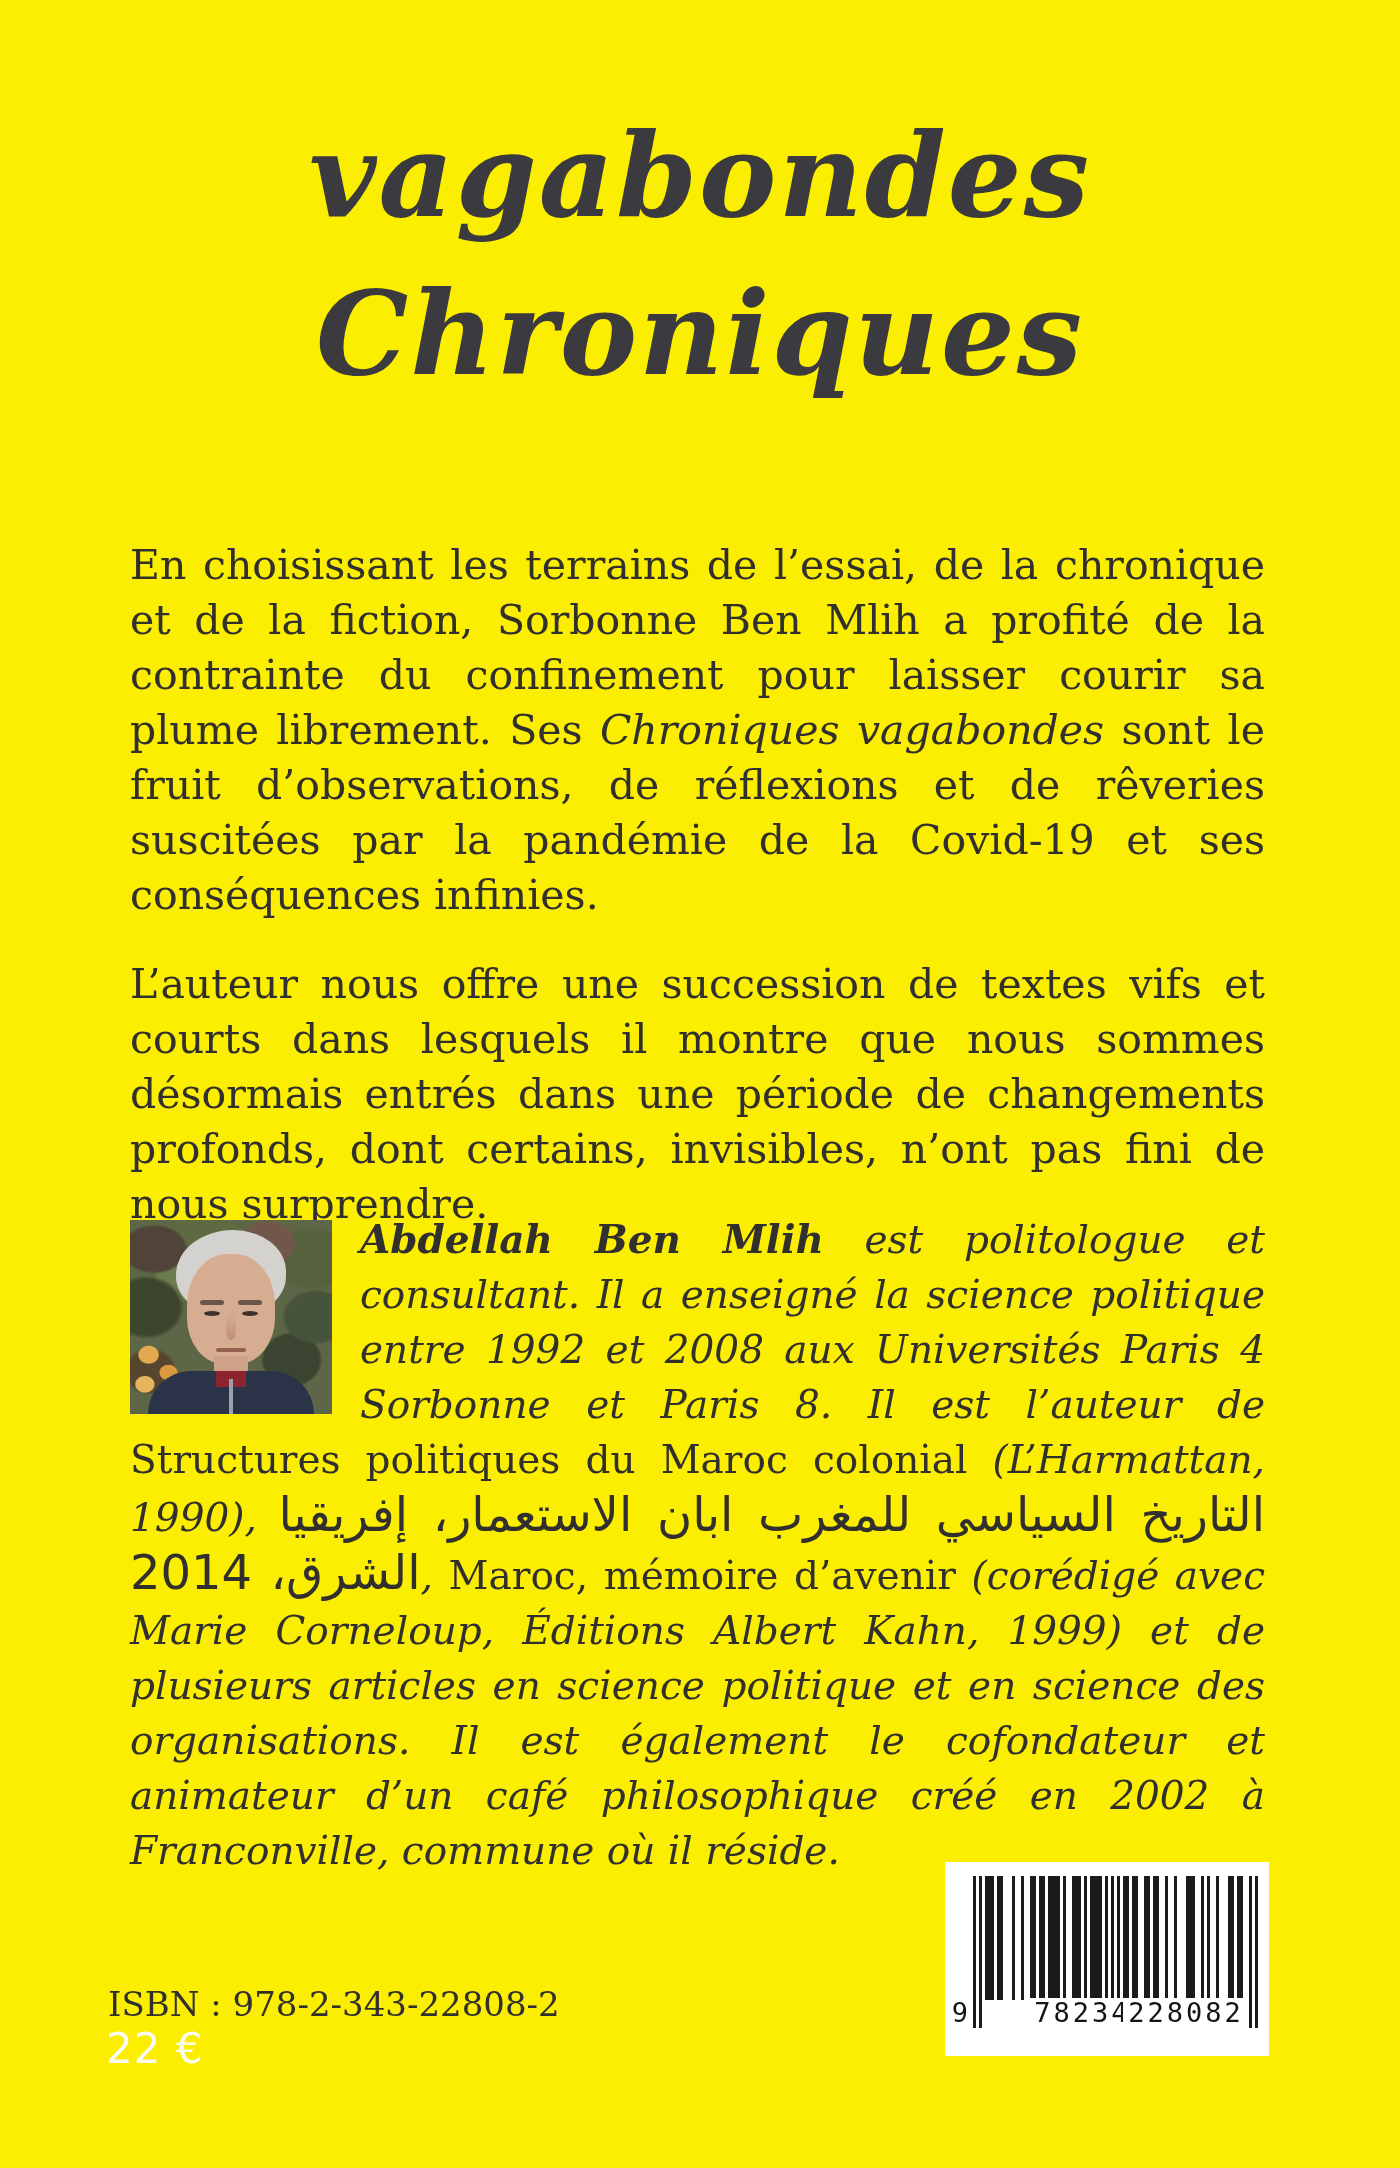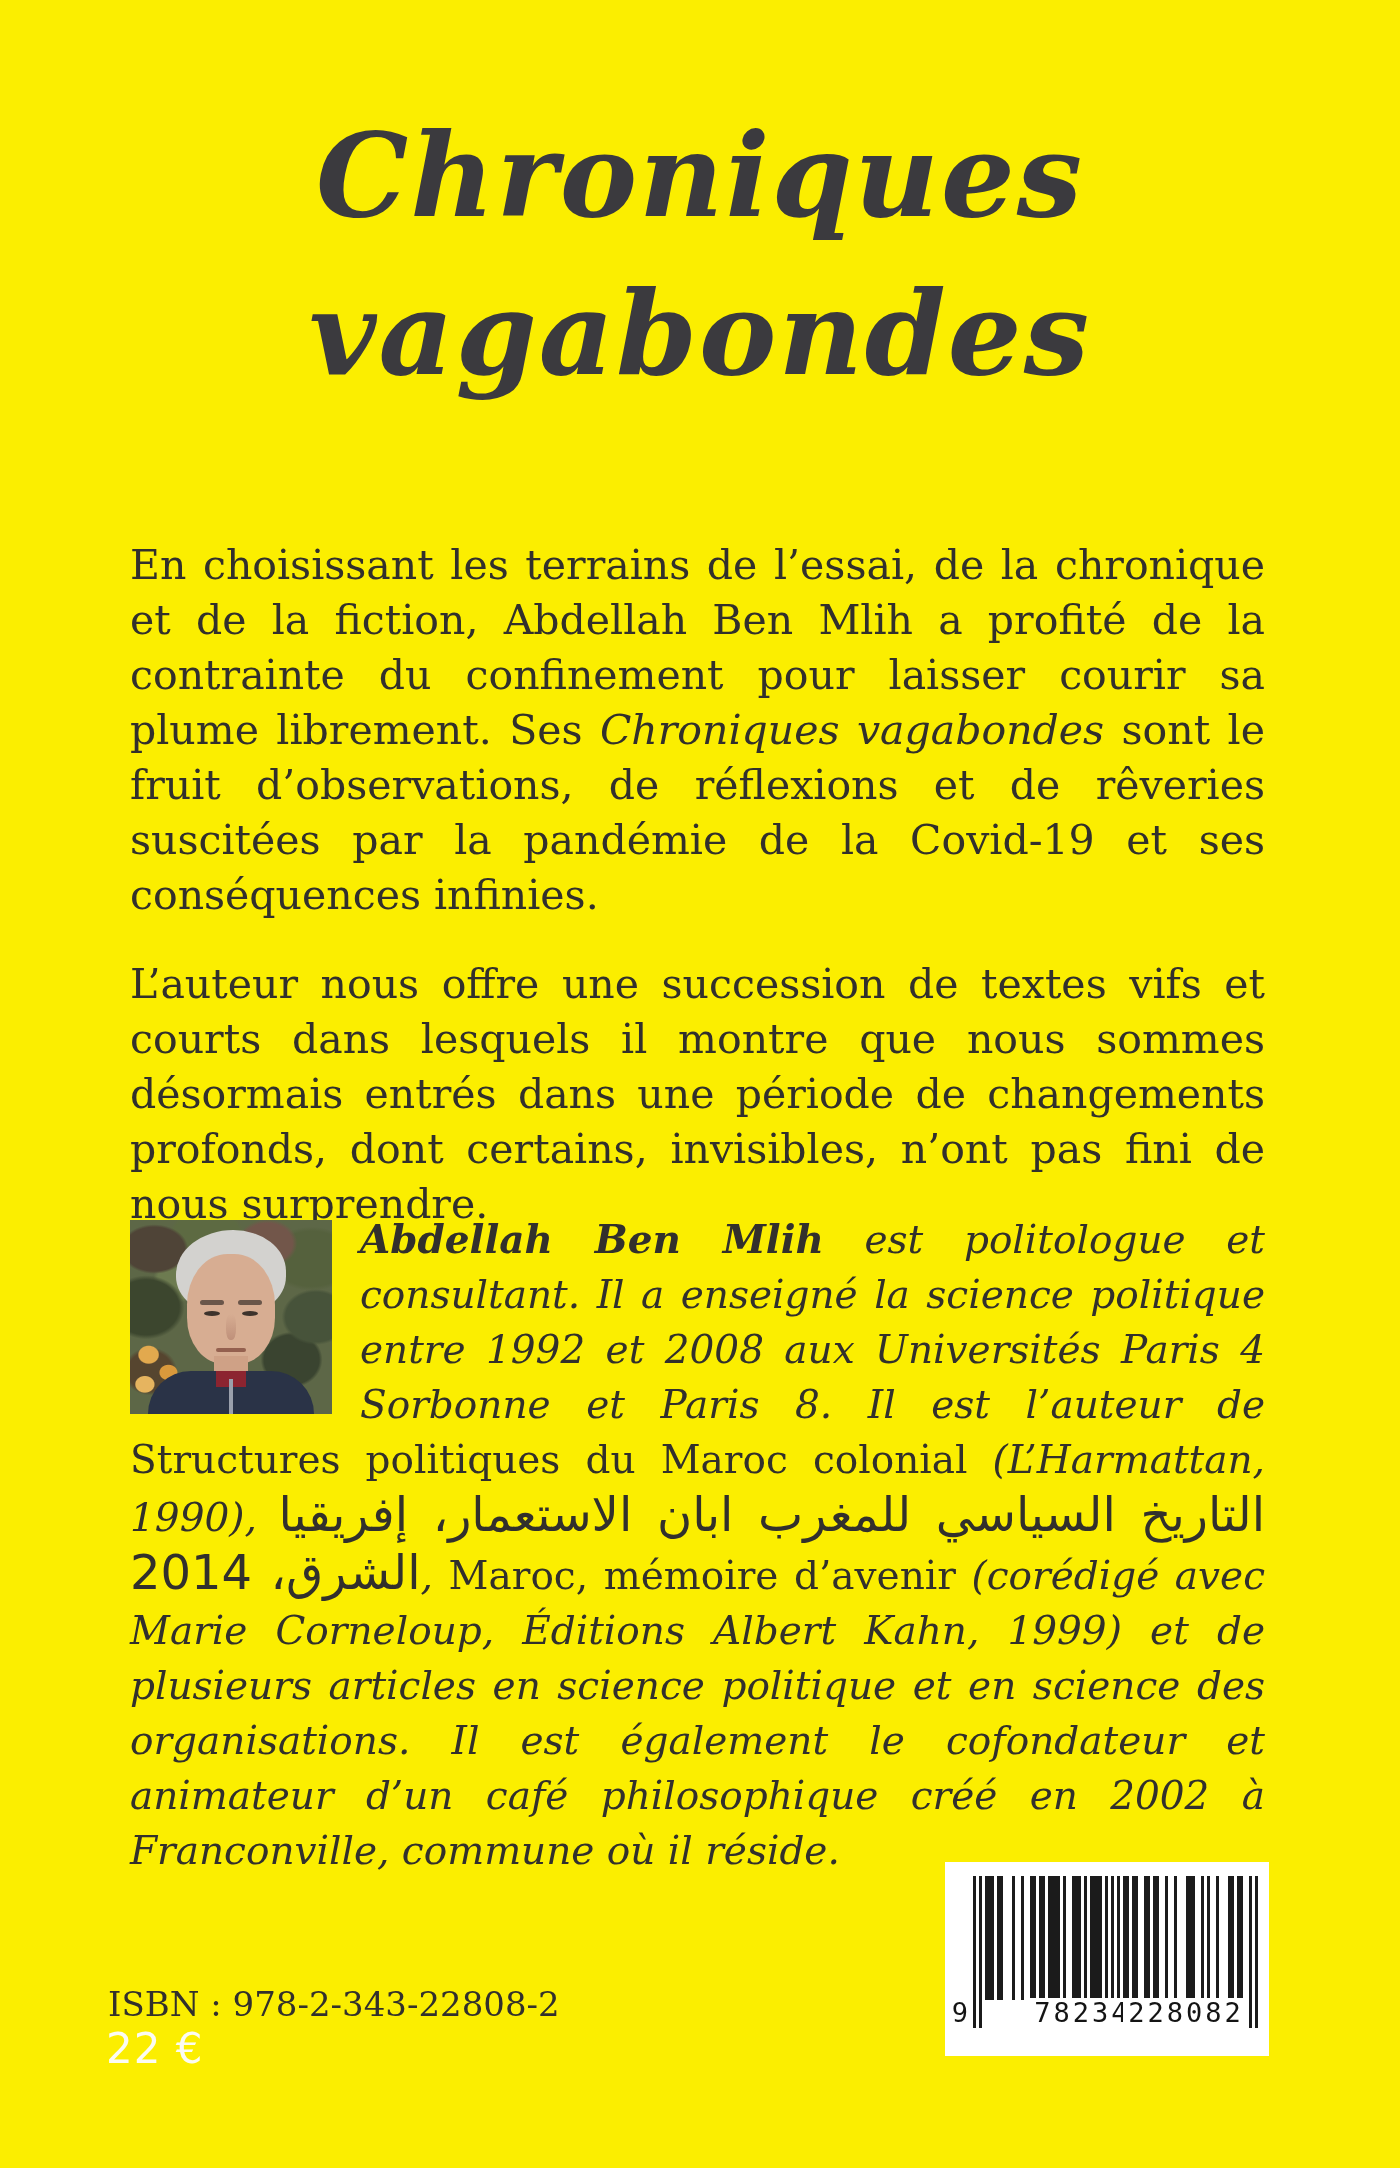--- a/index.html
+++ b/index.html
@@ -80,26 +80,26 @@
   .bc-9{left:3px;width:24px;}
   .bc-g1{left:37px;width:126px;background:#ffffff;letter-spacing:3px;margin-left:47px;}
   .bc-g2{left:178px;width:126px;background:#ffffff;letter-spacing:3px;}
 </style>
 </head>
 <body>
 
 <div class="cover">
 
   <div class="title">
+    <div class="line">vagabondes</div>
     <div class="line">Chroniques</div>
-    <div class="line">vagabondes</div>
   </div>
 
   <div class="synopsis">
-    <p><span>En choisissant les terrains de l’essai, de la chronique et de la fiction, Abdellah Ben Mlih a profité de la contrainte du confinement pour laisser courir sa plume librement. Ses </span><i>Chroniques vagabondes</i><span> sont le fruit d’observations, de réflexions et de rêveries suscitées par la pandémie de la Covid-19 et ses conséquences infinies.</span></p>
+    <p><span>En choisissant les terrains de l’essai, de la chronique et de la fiction, Sorbonne Ben Mlih a profité de la contrainte du confinement pour laisser courir sa plume librement. Ses </span><i>Chroniques vagabondes</i><span> sont le fruit d’observations, de réflexions et de rêveries suscitées par la pandémie de la Covid-19 et ses conséquences infinies.</span></p>
     <p>L’auteur nous offre une succession de textes vifs et courts dans lesquels il montre que nous sommes désormais entrés dans une période de changements profonds, dont certains, invisibles, n’ont pas fini de nous surprendre.</p>
   </div>
 
   <div class="bio">
     <span class="photo">
       <div class="foliage"></div>
       <div class="flowers"></div>
       <div class="hair"></div>
       <div class="face"></div>
       <div class="brow l"></div>

